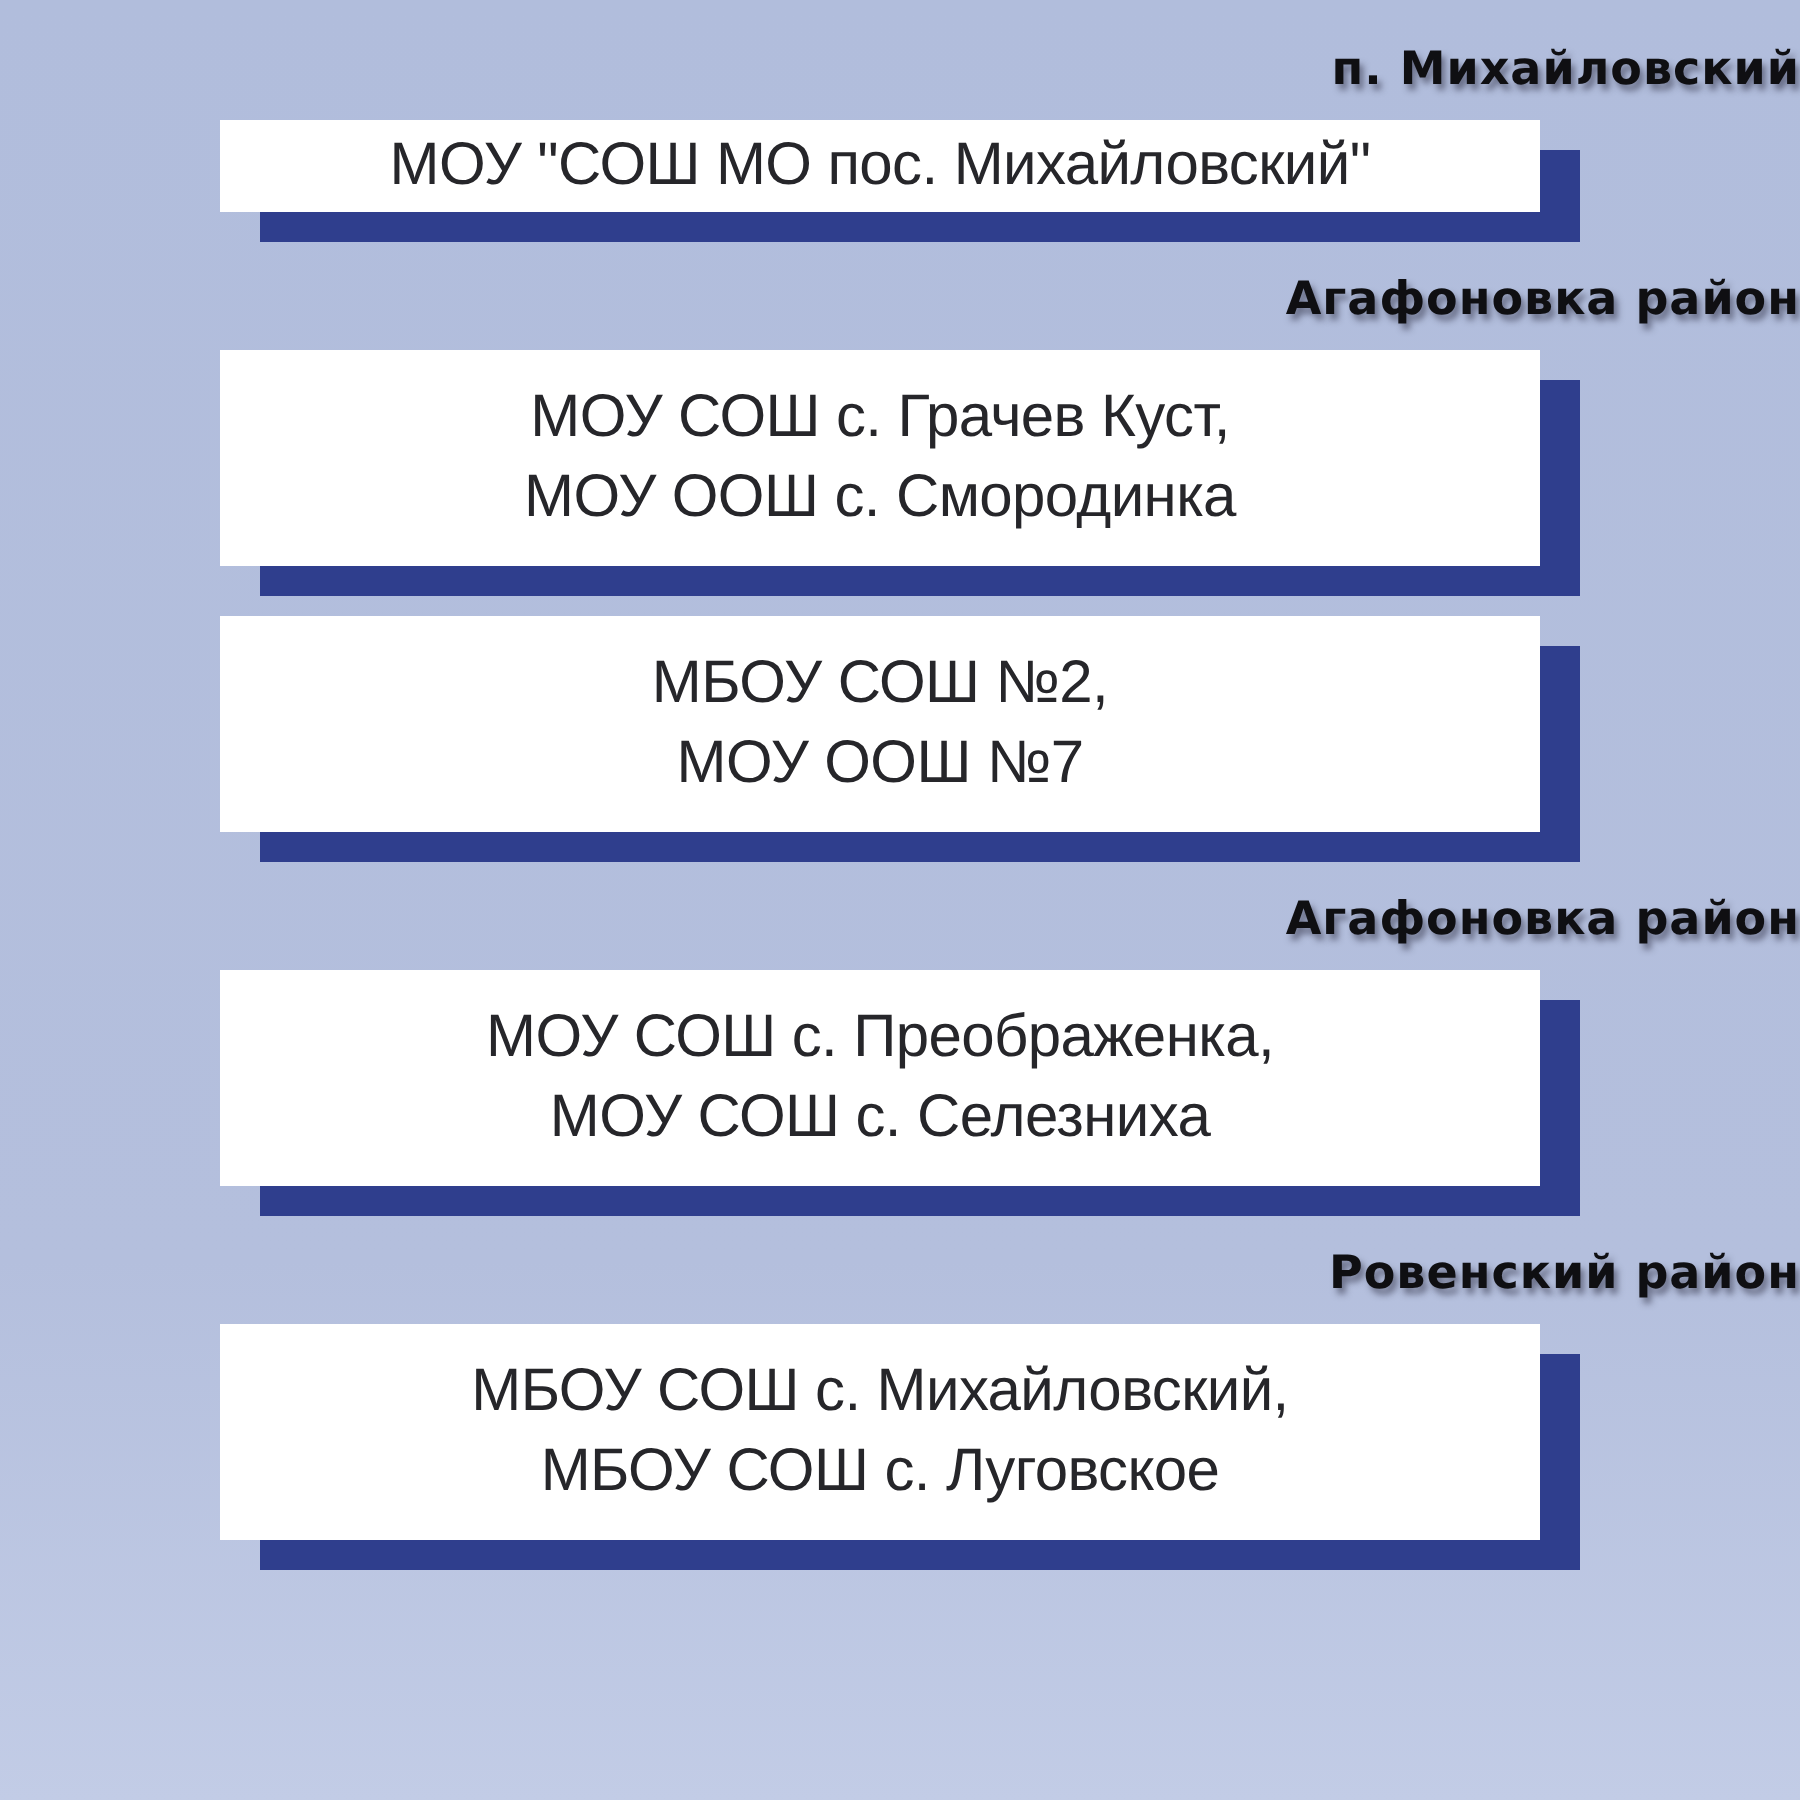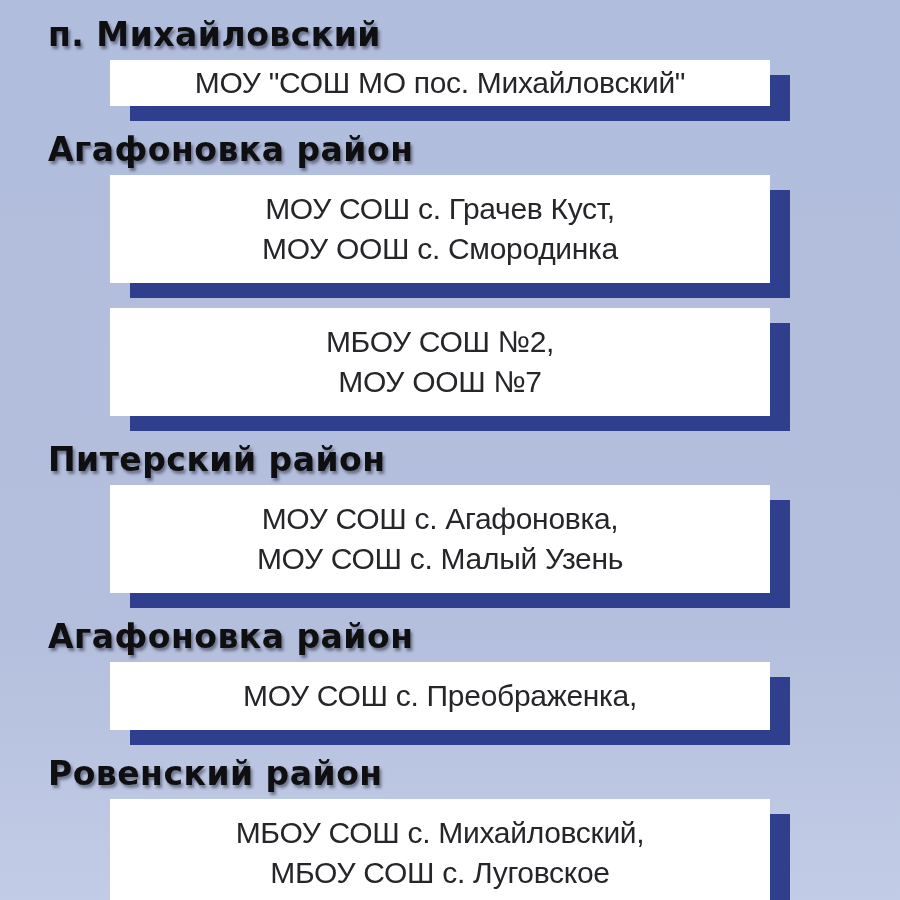--- a/index.html
+++ b/index.html
@@ -19,25 +19,26 @@
     width:900px;height:900px;
     padding-top:16px;
     position:relative;
   }
   .section{margin-bottom:25px;}
   .district-heading{
     margin-left:48px;
     margin-bottom:6px;
     font-family:"DejaVu Sans", sans-serif;
     font-weight:bold;
-    font-size:33px;
+    font-size:23px;
     line-height:38px;
     letter-spacing:.5px;
     color:var(--heading);
     text-shadow:2px 3px 3px rgba(35,35,55,.5);
+    text-align:right;
   }
   .card-wrap{
     position:relative;
     margin-left:110px;
     width:660px;
     z-index:0;
   }
   .card-shadow{
     position:absolute;
     inset:0;
@@ -89,37 +90,28 @@
   <div class="section">
     <div class="card-wrap">
       <div class="card-shadow"></div>
       <div class="card two-line">
         <div class="school-line">МБОУ СОШ №2,</div>
         <div class="school-line">МОУ ООШ №7</div>
       </div>
     </div>
   </div>
 
-  <div class="section">
-    <div class="district-heading">Питерский район</div>
-    <div class="card-wrap">
-      <div class="card-shadow"></div>
-      <div class="card two-line">
-        <div class="school-line">МОУ СОШ с. Агафоновка,</div>
-        <div class="school-line">МОУ СОШ с. Малый Узень</div>
-      </div>
-    </div>
-  </div>
 
   <div class="section">
     <div class="district-heading">Агафоновка район</div>
     <div class="card-wrap">
       <div class="card-shadow"></div>
       <div class="card two-line">
         <div class="school-line">МОУ СОШ с. Преображенка,</div>
+        <div class="school-line">МОУ СОШ с. Селезниха</div>
       </div>
     </div>
   </div>
 
   <div class="section">
     <div class="district-heading">Ровенский район</div>
     <div class="card-wrap">
       <div class="card-shadow"></div>
       <div class="card two-line">
         <div class="school-line">МБОУ СОШ с. Михайловский,</div>

